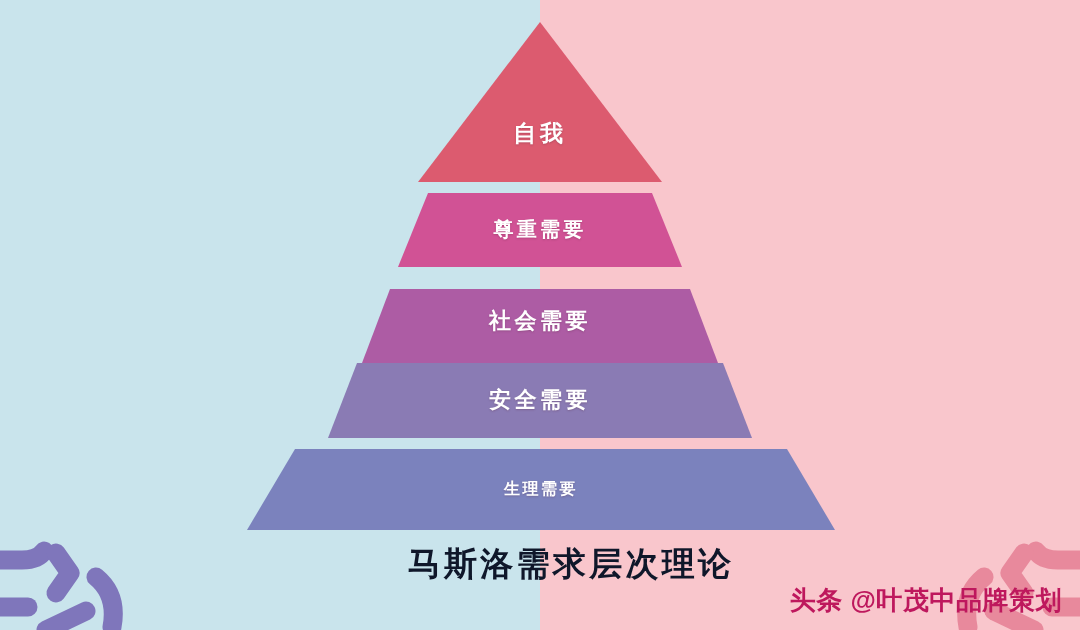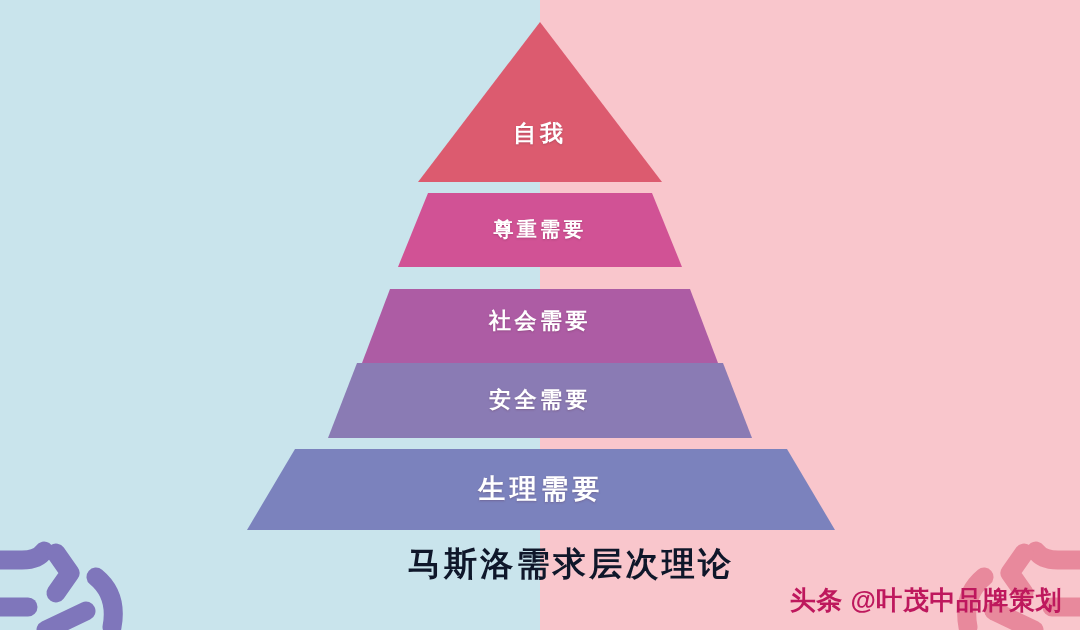--- a/index.html
+++ b/index.html
@@ -76,21 +76,21 @@
   #tier1 { left: 418px; top: 22px;  width: 244px; height: 160px; }
   #tier2 { left: 398px; top: 193px; width: 284px; height: 74px;  }
   #tier3 { left: 362px; top: 278px; width: 356px; height: 64px; margin-top: 11px;  }
   #tier4 { left: 328px; top: 363px; width: 424px; height: 75px;  }
   #tier5 { left: 247px; top: 449px; width: 588px; height: 81px;  }
 
   #tier1 .tier-label { font-size: 23px; padding-top: 64px; }
   #tier2 .tier-label { font-size: 20px; }
   #tier3 .tier-label { font-size: 22px; }
   #tier4 .tier-label { font-size: 22px; text-align: center; }
-  #tier5 .tier-label { font-size: 27px; }
+  #tier5 .tier-label { font-size: 16px; }
 
   
   #heading {
     position: absolute;
     left: 0;
     top: 542px;
     width: 1080px;
     text-align: center;
     font-size: 33px;
     font-weight: bold;

